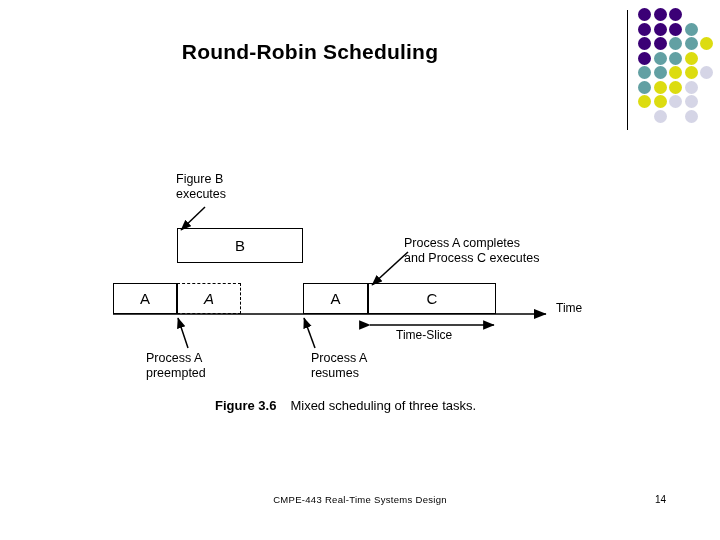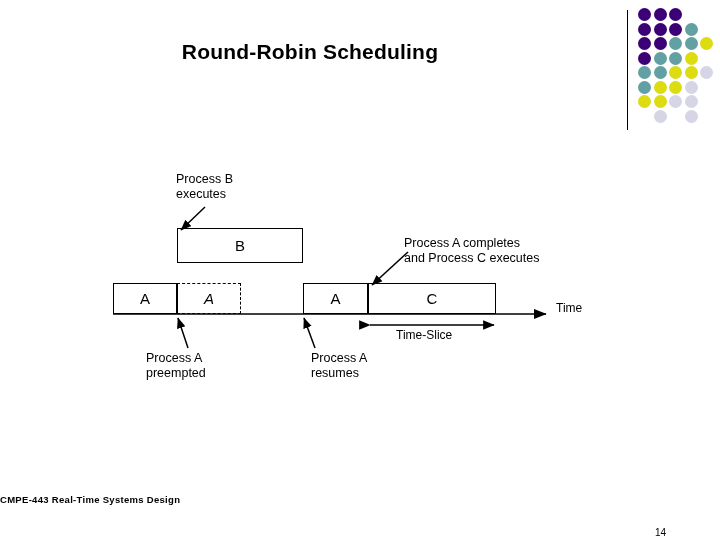--- a/index.html
+++ b/index.html
@@ -62,31 +62,29 @@
     position:absolute;left:215px;top:398px;
     font-size:13px;color:#000;
     font-family:"Liberation Sans",sans-serif;
   }
   .caption b{font-weight:bold;}
   .caption .gap{display:inline-block;width:14px;}
 
   
   .footer{
     position:absolute;left:0;top:494px;width:720px;
-    text-align:left;
+    text-align:center;
     font-size:9.5px;color:#000;
     font-family:"Liberation Sans",sans-serif;
     letter-spacing:0.3px;
-    font-weight:bold;
   }
   .pagenum{
     position:absolute;left:655px;top:494px;
     font-size:10px;color:#000;
     font-family:"Liberation Sans",sans-serif;
-    margin-top:33px;
   }
 
   svg.overlay{position:absolute;left:0;top:0;width:720px;height:540px;pointer-events:none;}
 </style>
 </head>
 <body>
 
 <div id="slide">
 
   <div class="title">Round-Robin Scheduling</div>
@@ -122,21 +120,21 @@
       <div class="dot" style="left: 0px; top: 87px; background: rgb(220, 220, 16);"></div>
       <div class="dot" style="left: 15.5px; top: 87px; background: rgb(220, 220, 16);"></div>
       <div class="dot" style="left: 31px; top: 87px; background: rgb(213, 213, 230);"></div>
       <div class="dot" style="left: 46.5px; top: 87px; background: rgb(213, 213, 230);"></div>
       <div class="dot" style="left: 15.5px; top: 101.5px; background: rgb(213, 213, 230);"></div>
       <div class="dot" style="left: 46.5px; top: 101.5px; background: rgb(213, 213, 230);"></div>
     </div>
 
   <div class="diagram">
 
-    <div class="note" style="left:176px;top:172px;">Process B
+    <div class="note" style="left:176px;top:172px;">Figure B
 executes</div>
 
     <div class="note" style="left:404px;top:236px;">Process A completes
 and Process C executes</div>
 
     <div class="note" style="left:146px;top:351px;">Process A
 preempted</div>
 
     <div class="note" style="left:311px;top:351px;">Process A
 resumes</div>
@@ -182,17 +180,20 @@
       <line x1="408" y1="252" x2="372" y2="285" stroke="#000" stroke-width="1.5" marker-end="url(#ahs)"></line>
 
       <line x1="188" y1="348" x2="178" y2="318" stroke="#000" stroke-width="1.5" marker-end="url(#ahs)"></line>
 
       <line x1="315" y1="348" x2="304" y2="318" stroke="#000" stroke-width="1.5" marker-end="url(#ahs)"></line>
 
       <line x1="370" y1="325" x2="494" y2="325" stroke="#000" stroke-width="1.6" marker-start="url(#ahs)" marker-end="url(#ahs)"></line>
     </svg>
   </div>
 
+  <div class="caption">
+    <b>Figure 3.6</b><span class="gap"></span><span>Mixed scheduling of three tasks.</span>
+  </div>
 
   <div class="footer">CMPE-443 Real-Time Systems Design</div>
   <div class="pagenum">14</div>
 
 </div>
 
 </body></html>

